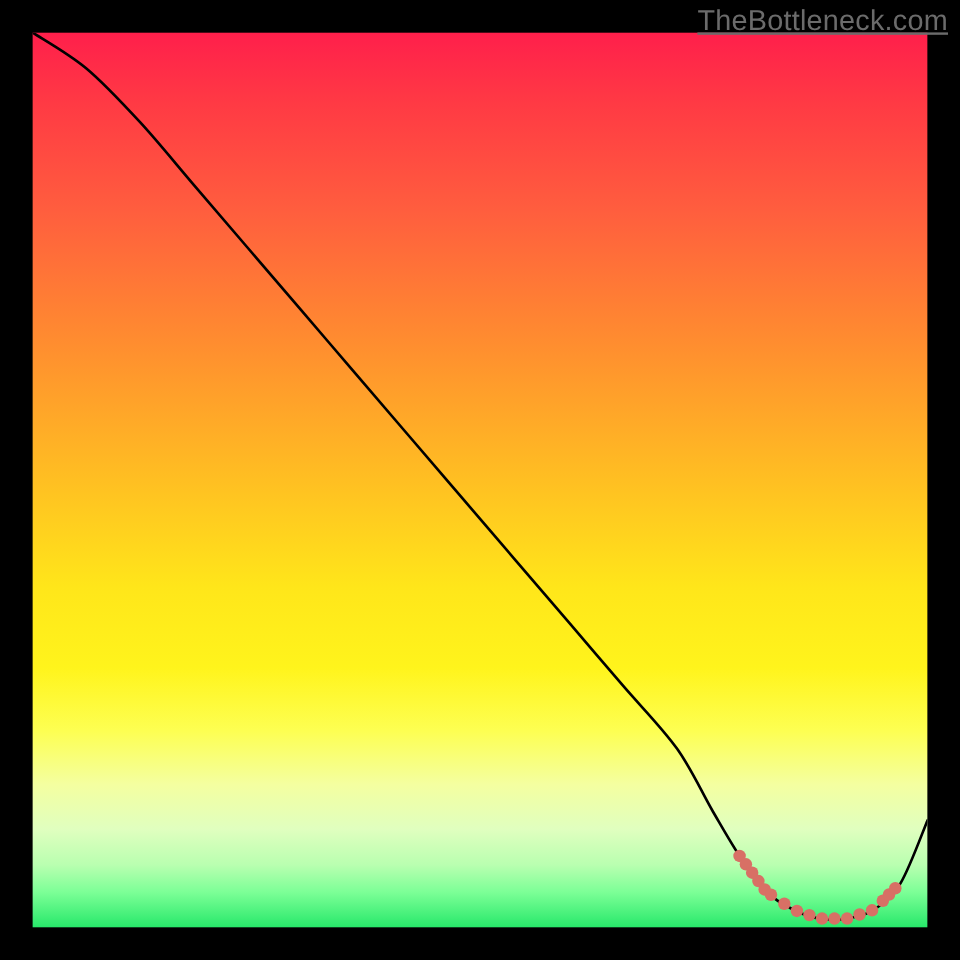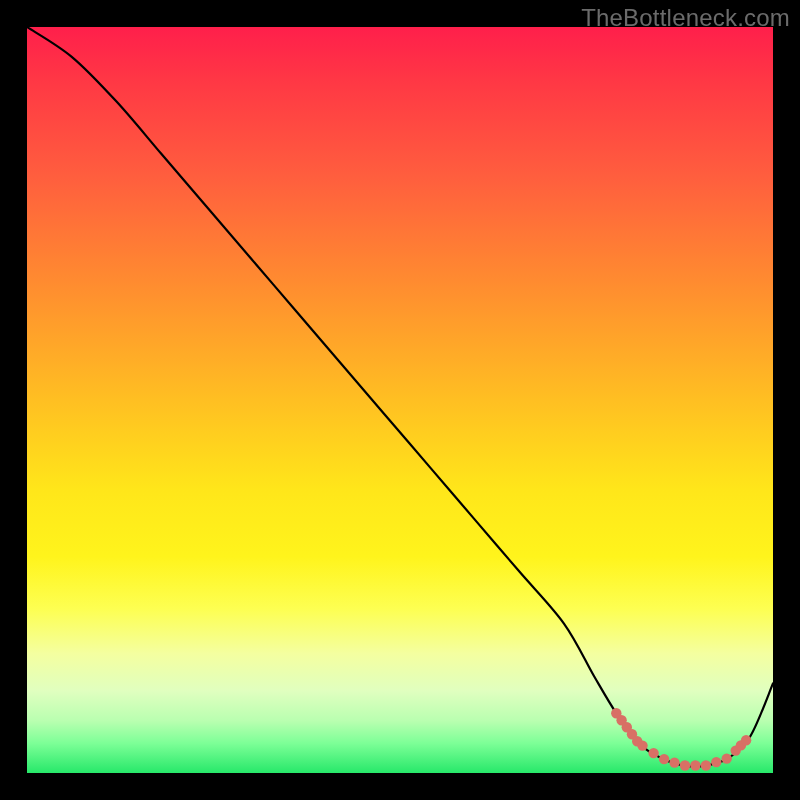--- a/index.html
+++ b/index.html
@@ -19,20 +19,21 @@
   }
   .watermark {
     position: absolute;
     top: 4px;
     right: 10px;
     color: #6b6b6b;
     font-size: 24px;
     font-weight: 400;
     letter-spacing: 0.2px;
     z-index: 10;
+    text-decoration: underline;
   }
   .plot {
     position: absolute;
     left: 27px;
     top: 27px;
     width: 746px;
     height: 746px;
     overflow: hidden;
   }
   .gradient {

